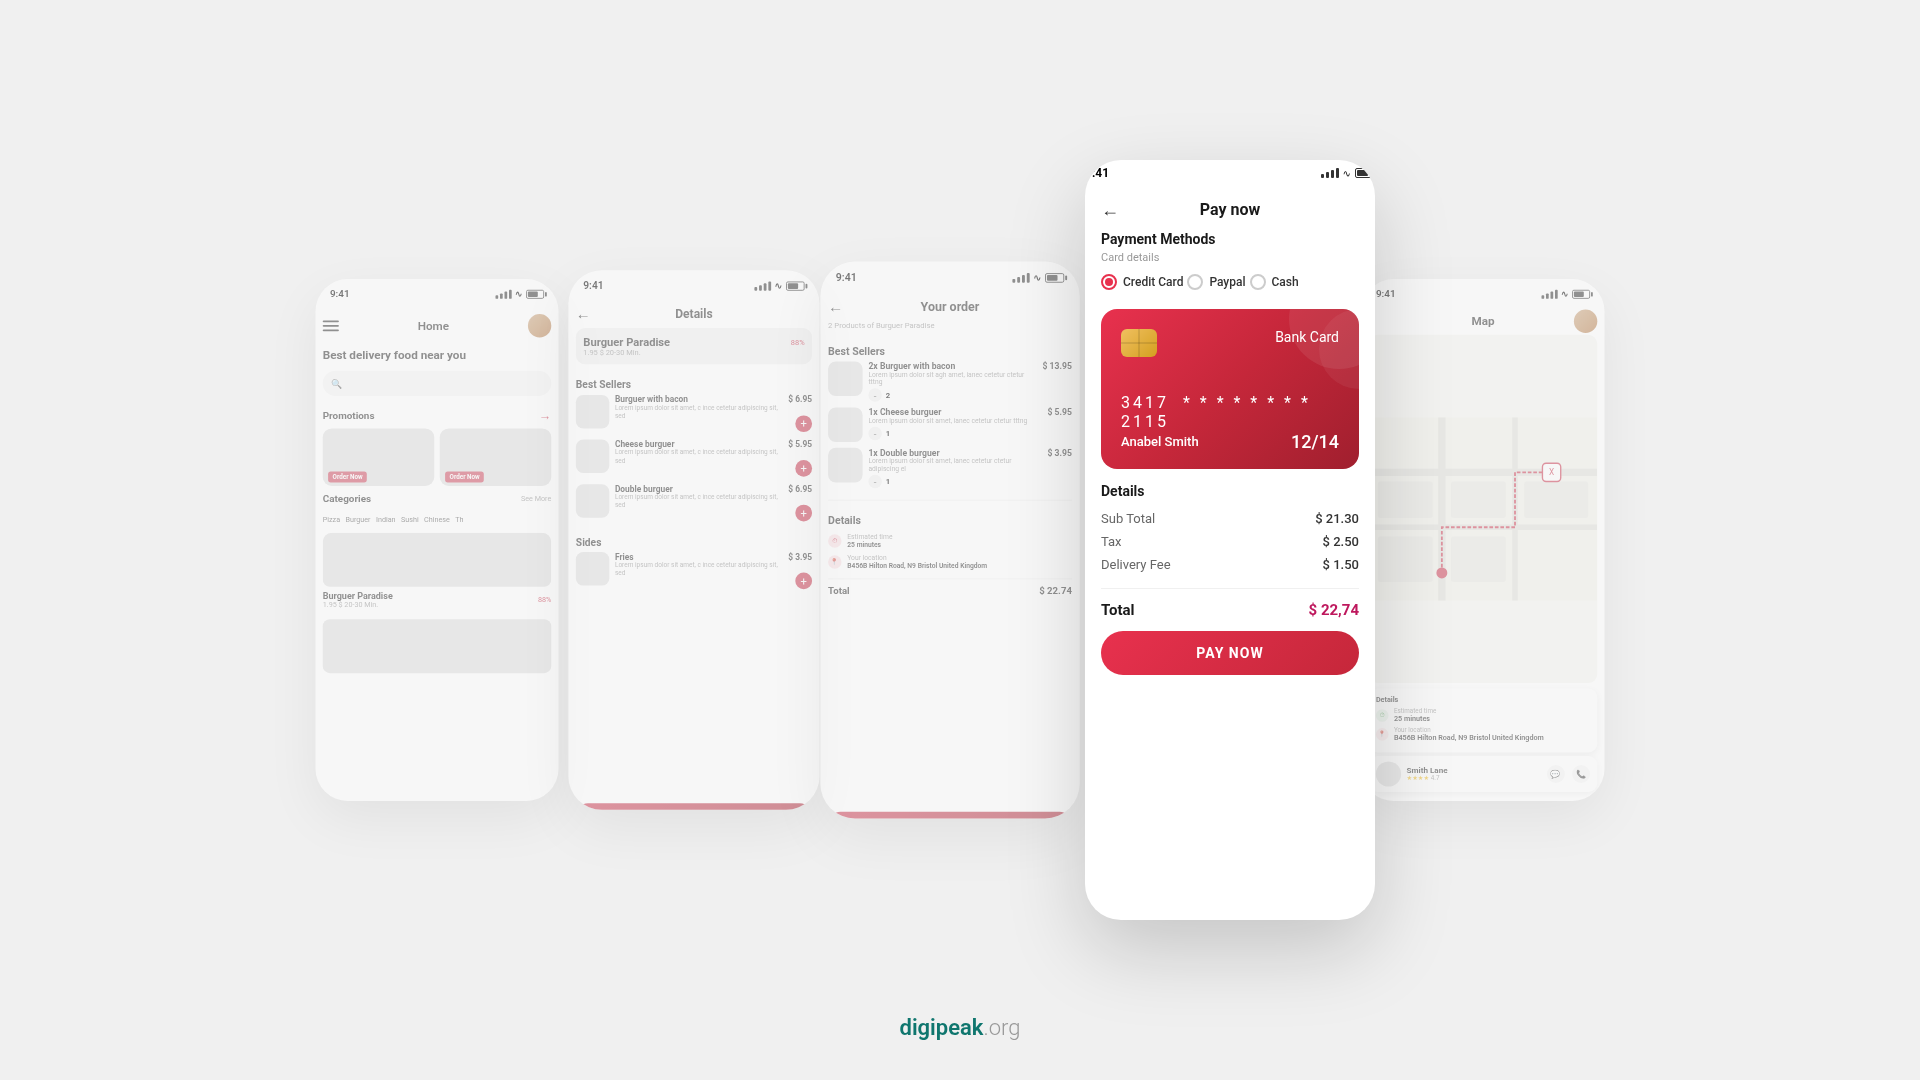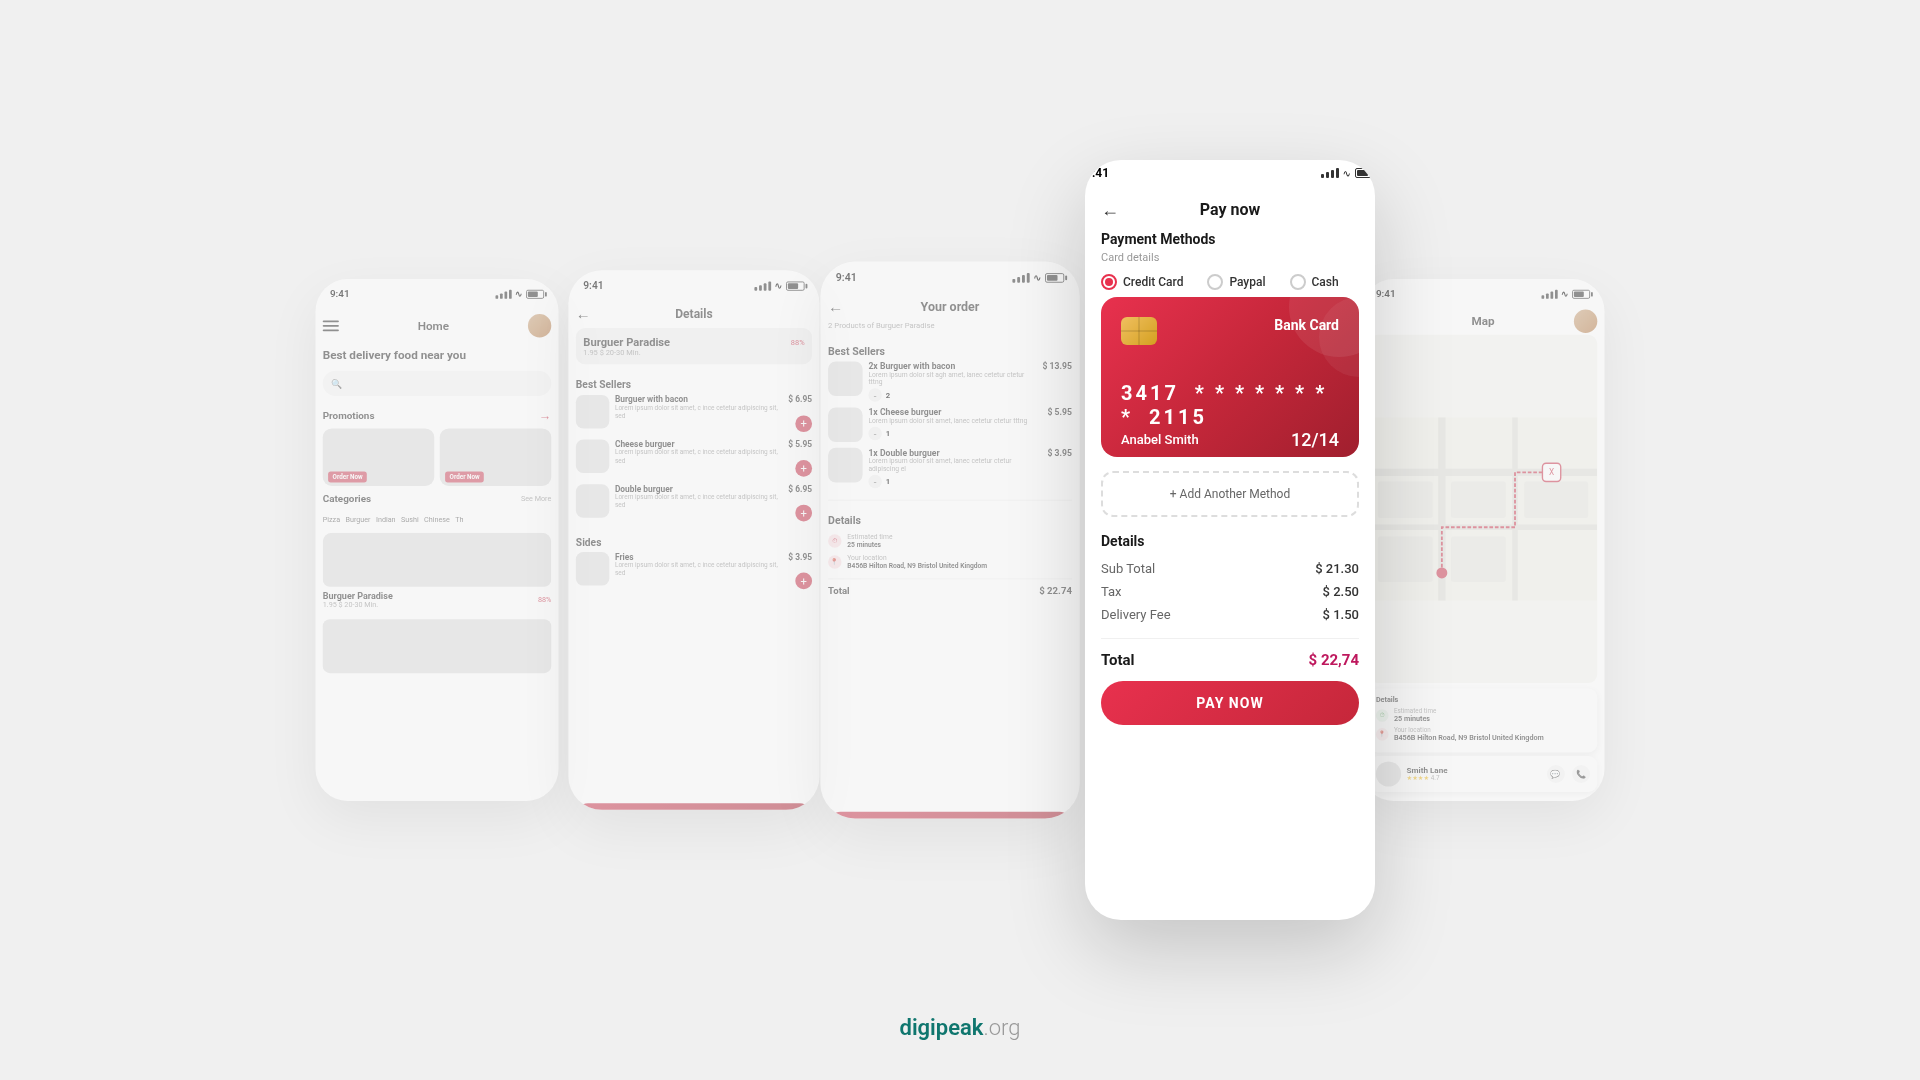--- a/index.html
+++ b/index.html
@@ -145,21 +145,21 @@
 
     
     .pay-screen { padding: 12px 16px; height: 100%; display: flex; flex-direction: column; overflow-y: auto; }
     .pay-status-bar { display: flex; justify-content: space-between; align-items: center; padding: 6px 0 8px; }
     .pay-time { font-size: 12px; font-weight: 700; }
     .pay-nav { display: flex; align-items: center; justify-content: center; position: relative; margin-bottom: 12px; }
     .pay-back { position: absolute; left: 0; font-size: 18px; color: #333; cursor: pointer; }
     .pay-title { font-size: 16px; font-weight: 700; color: #1a1a1a; }
     .payment-methods-title { font-size: 14px; font-weight: 700; color: #1a1a1a; margin-bottom: 4px; }
     .card-details-label { font-size: 11px; color: #999; margin-bottom: 10px; }
-    .payment-options { display: flex; gap: 24px; margin-bottom: 7px; align-items: flex-start; }
+    .payment-options { display: flex; gap: 4px; margin-bottom: 19px; align-items: flex-start; }
     .pay-option { display: flex; align-items: center; gap: 6px; cursor: pointer; }
     .radio-outer { width: 16px; height: 16px; border-radius: 50%; border: 2px solid #ccc; display: flex; align-items: center; justify-content: center; }
     .radio-outer.active { border-color: #e8314e; }
     .radio-inner { width: 8px; height: 8px; border-radius: 50%; background: #e8314e; }
     .pay-option-label { font-size: 12px; color: #333; font-weight: 500; }
     .credit-card-visual {
       background: linear-gradient(135deg, #e8314e 0%, #c5273a 50%, #a01f2e 100%);
       border-radius: 16px;
       padding: 20px;
       color: #fff;
@@ -191,25 +191,25 @@
     .card-chip::after {
       content: '';
       position: absolute;
       left: 50%;
       top: 0;
       bottom: 0;
       width: 1px;
       background: rgba(0,0,0,0.2);
       transform: translateX(-50%);
     }
-    .card-bank-name { font-size: 14px; font-weight: 700; text-align: right; }
+    .card-bank-name { font-size: 14px; font-weight: 400; text-align: right; }
     .card-middle { display: flex; justify-content: space-between; align-items: center; }
     .card-holder-name { font-size: 13px; font-weight: 500; }
     .card-expiry { font-size: 18px; font-weight: 500; }
-    .card-number { font-size: 20px; font-weight: 700; letter-spacing: 3px; margin-top: 36px; }
+    .card-number { font-size: 16px; font-weight: 400; letter-spacing: 3px; margin-top: 36px; }
     .card-circles {
       position: absolute;
       right: -20px;
       top: -20px;
       width: 120px;
       height: 120px;
     }
     .add-method-btn {
       border: 2px dashed #ddd;
       border-radius: 12px;
@@ -558,21 +558,20 @@
             <span>3417</span>
             &nbsp;<span>* * * *   * * * *</span>&nbsp;
             <span>2115</span>
           </div>
           <div class="card-middle">
             <span class="card-holder-name">Anabel Smith</span>
             <span class="card-expiry">12/14</span>
           </div>
         </div>
 
-        <div class="add-method-btn">+ Add Another Method</div>
 
         <div class="details-title">Details</div>
         <div class="detail-line">
           <span class="dl-label">Sub Total</span>
           <span class="dl-value">$ 21.30</span>
         </div>
         <div class="detail-line">
           <span class="dl-label">Tax</span>
           <span class="dl-value">$ 2.50</span>
         </div>

